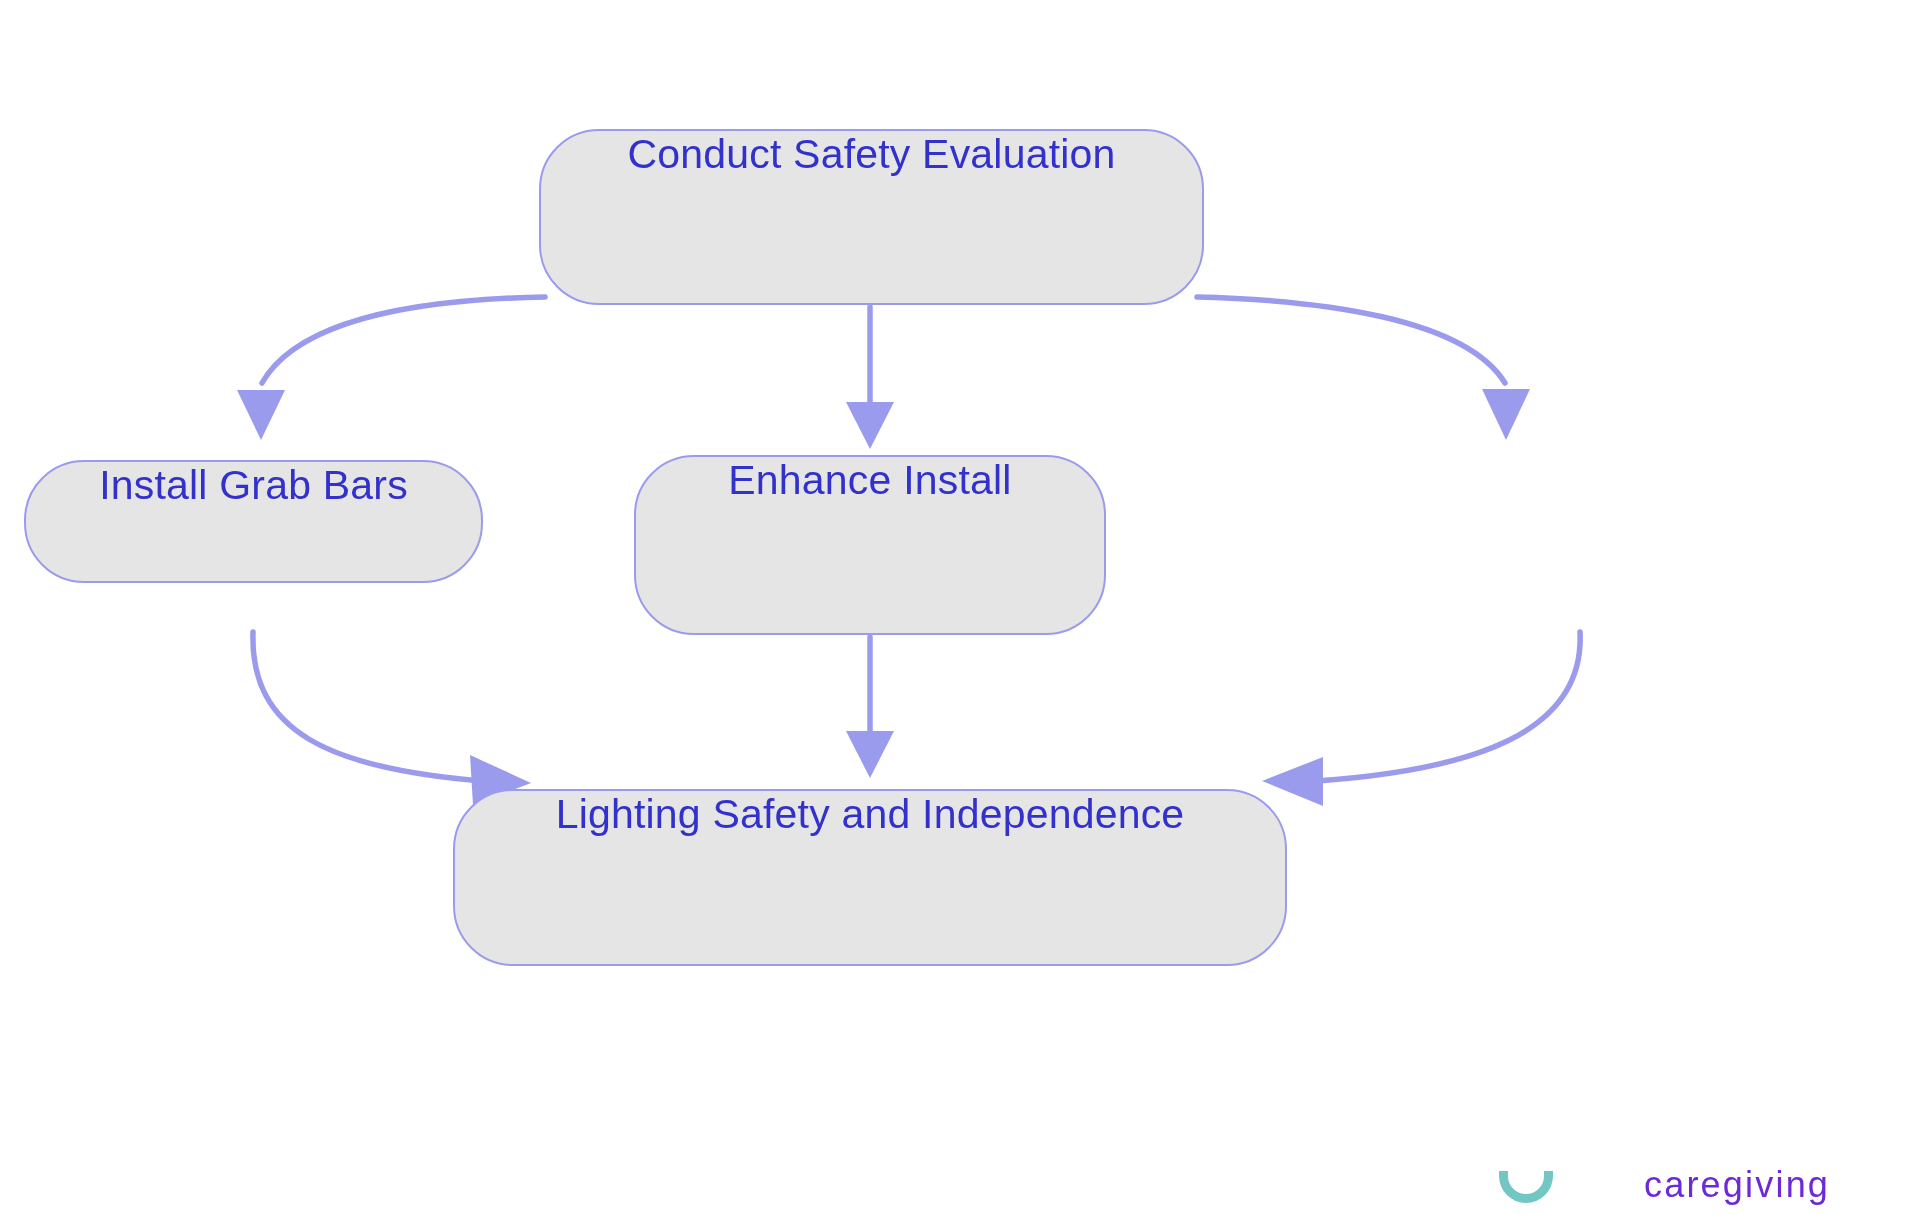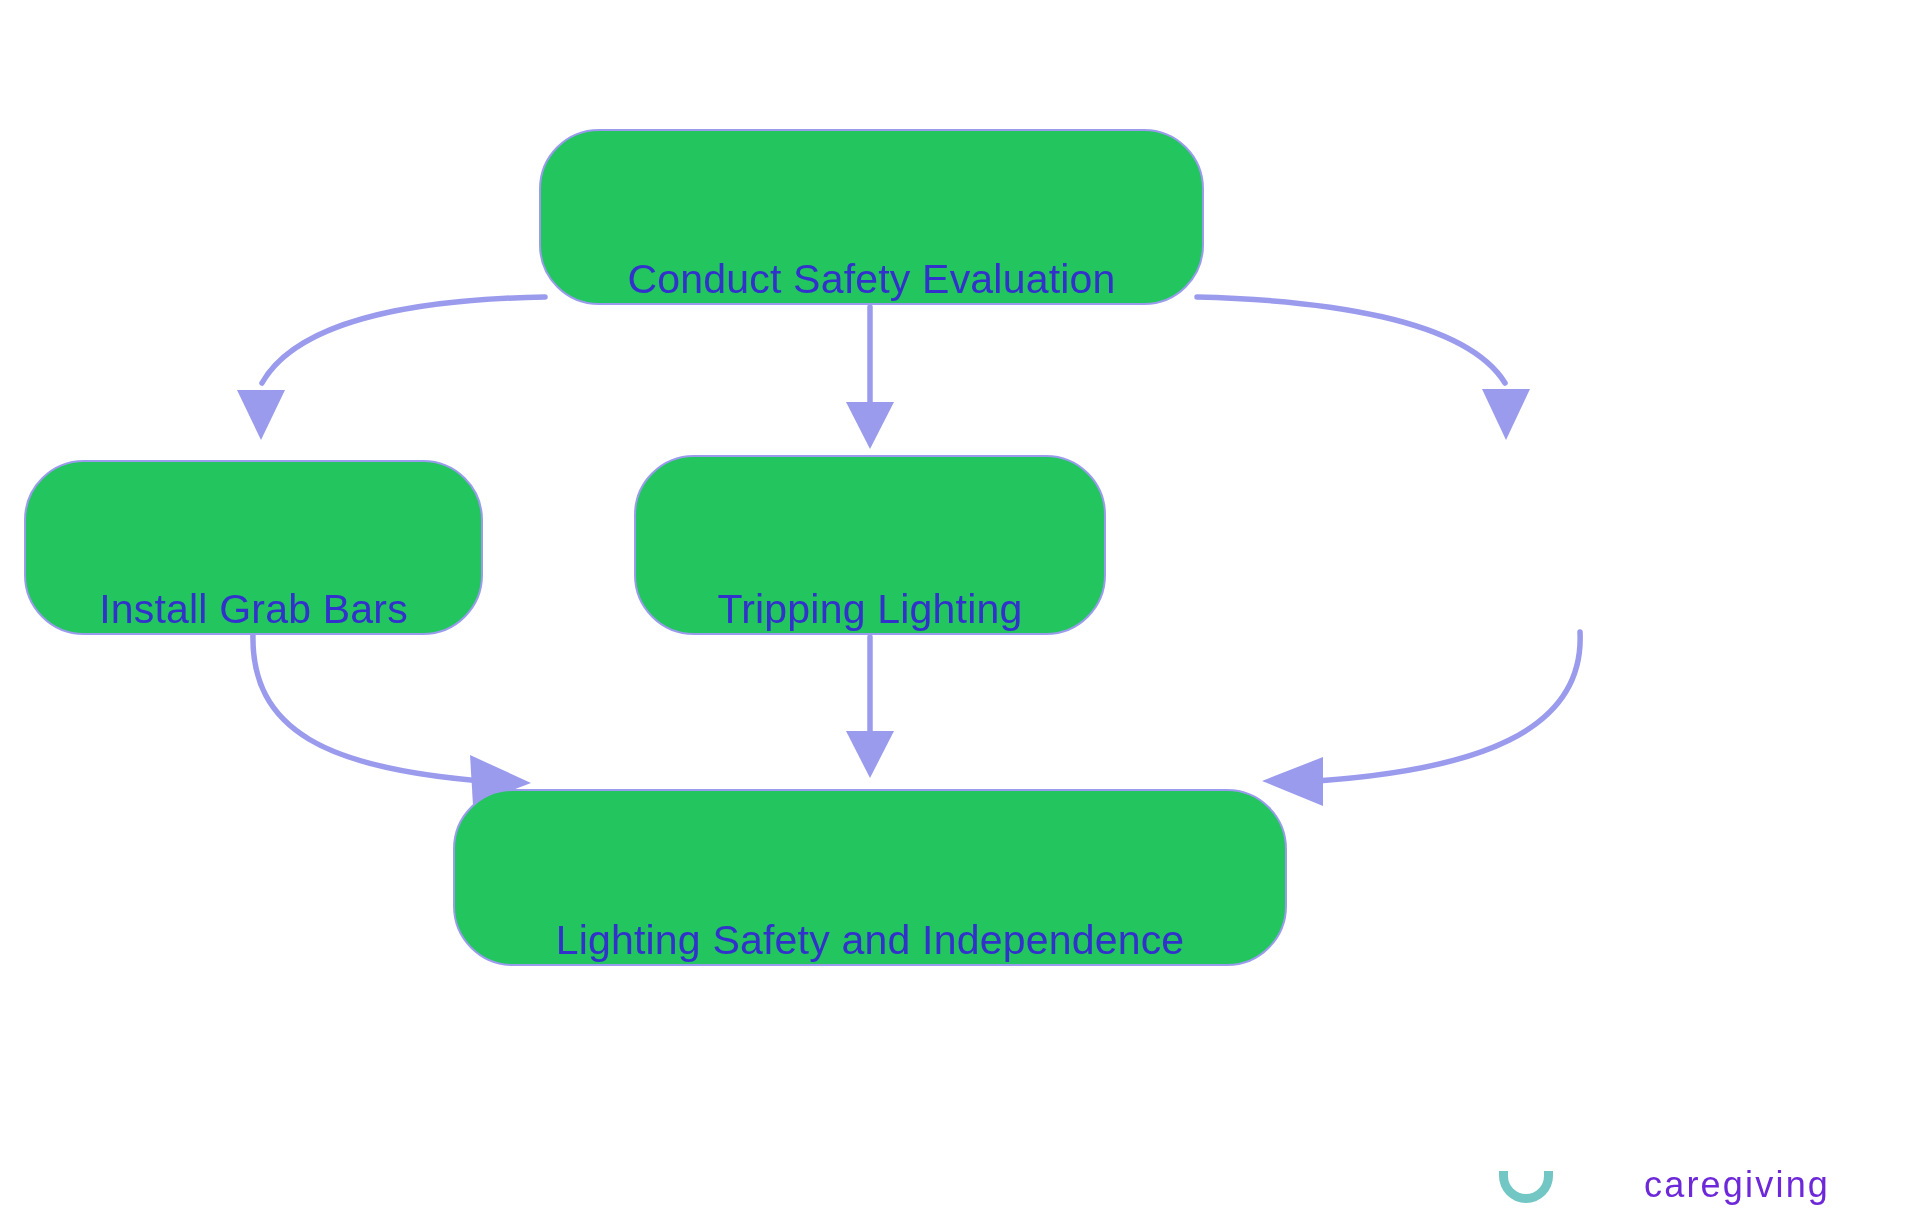--- a/index.html
+++ b/index.html
@@ -29,39 +29,39 @@
     top: 0;
     width: 1920px;
     height: 1215px;
     pointer-events: none;
   }
 
   .node {
     position: absolute;
     box-sizing: border-box;
     display: flex;
-    align-items: flex-end;
+    align-items: flex-start;
     justify-content: center;
-    background: #22c55e;
+    background: #e5e5e5;
     border: 2.5px solid #9b9bee;
     border-radius: 60px;
     color: #3231cc;
     font-weight: 400;
     letter-spacing: 0.2px;
     white-space: nowrap;
   }
 
   .node-label {
     font-family: "Liberation Sans", sans-serif;
     font-weight: 400;
   }
 
   
   #node-root      { left: 539px; top: 129px;  width: 665px; height: 176px; }
-  #node-grab      { left: 24px;  top: 460px;  width: 459px; height: 175px; }
+  #node-grab      { left: 24px;  top: 460px;  width: 459px; height: 123px; }
   #node-light     { left: 634px; top: 455px;  width: 472px; height: 180px; }
   #node-hazard    { left: 1265px;top: 460px;  width: 652px; height: 175px; }
   #node-outcome   { left: 453px; top: 789px;  width: 834px; height: 177px; }
 
   #node-root .node-label    { font-size: 41px; }
   #node-grab .node-label    { font-size: 41px; }
   #node-light .node-label   { font-size: 41px; }
   #node-hazard .node-label  { font-size: 41px; }
   #node-outcome .node-label { font-size: 41px; }
 
@@ -148,21 +148,21 @@
 
   <div class="node" id="node-root">
     <span class="node-label">Conduct Safety Evaluation</span>
   </div>
 
   <div class="node" id="node-grab">
     <span class="node-label">Install Grab Bars</span>
   </div>
 
   <div class="node" id="node-light">
-    <span class="node-label">Tripping Lighting</span>
+    <span class="node-label">Enhance Install</span>
   </div>
 
 
   <div class="node" id="node-outcome">
     <span class="node-label">Lighting Safety and Independence</span>
   </div>
 
   <div id="logo">
     <div id="logo-smile"></div>
     <div id="logo-sub">caregiving</div>

